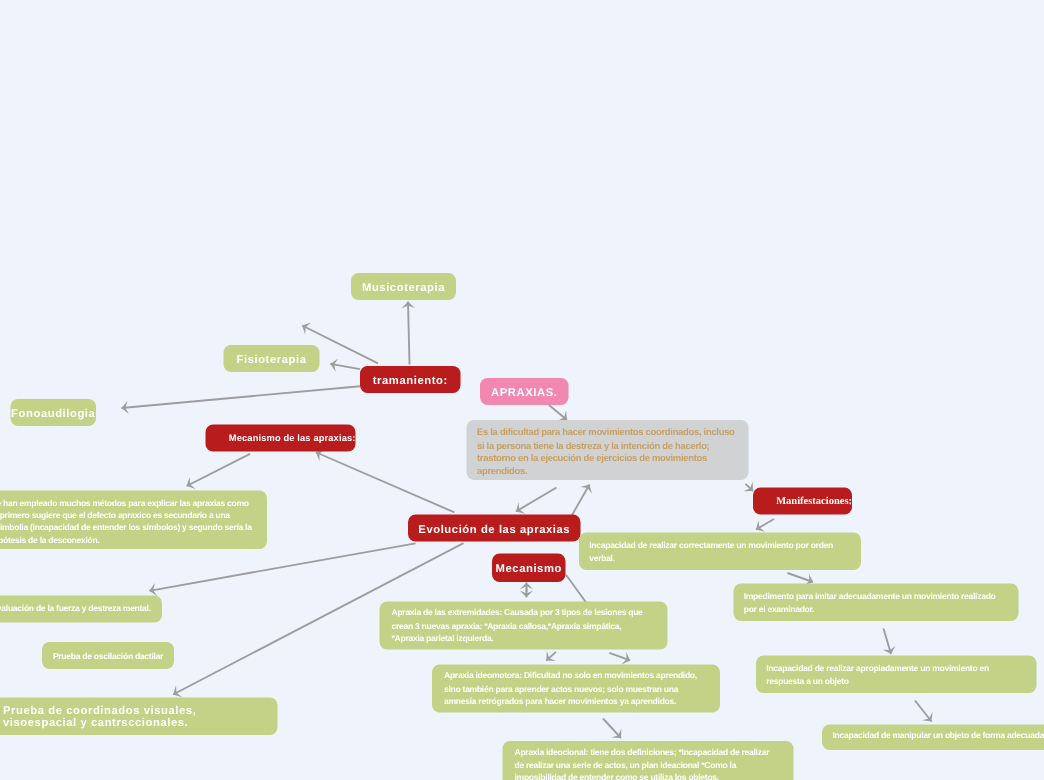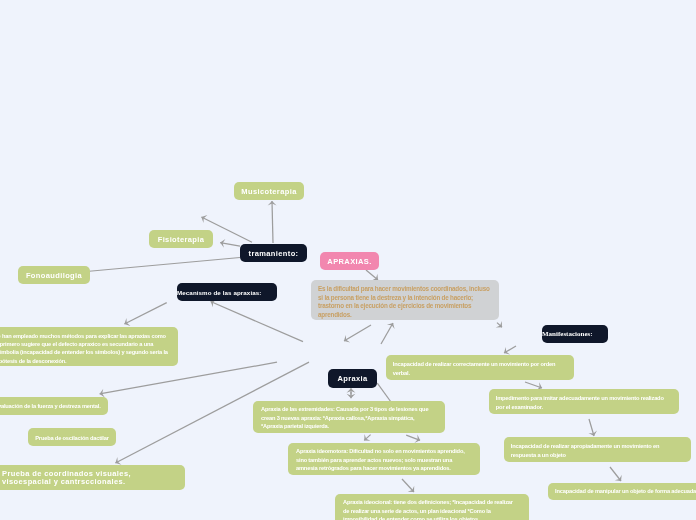--- a/index.html
+++ b/index.html
@@ -5,27 +5,27 @@
 <style>
   html,body{margin:0;padding:0;}
   body{width:696px;height:520px;overflow:hidden;
        font-family:"Liberation Sans",sans-serif;}
   #canvas{position:relative;width:696px;height:520px;background:#eff3fc;}
   svg#links{position:absolute;left:0;top:0;width:696px;height:520px;overflow:visible;}
   .node{position:absolute;box-sizing:border-box;border-radius:5px;
         display:flex;align-items:center;overflow:hidden;}
   .node .txt{display:block;width:100%;}
   
-  .teal{background:#0f172a;color:#ffffff;font-weight:bold;}
+  .teal{background:#b91c1c;color:#ffffff;font-weight:bold;}
   
   .green{background:#c3d286;color:#ffffff;font-weight:bold;}
   .pink{background:#f287af;color:#ffffff;font-weight:bold;}
   .grey{background:#d0d2d4;color:#c8a064;font-weight:bold;}
   .big{font-size:7.5px;letter-spacing:0.38px;text-align:center;}
-  .mid{font-size:6.2px;letter-spacing:0.1px;text-align:left;margin-left:40px;}
+  .mid{font-size:6.2px;letter-spacing:0.1px;text-align:right;}
   .small{font-size:5.7px;letter-spacing:-0.18px;line-height:8.4px;text-align:left;}
   .small .txt{width:174.5px;}
   .nowrap .txt{width:100%;white-space:nowrap;flex:1 1 auto;}
   .defn{font-size:6.3px;letter-spacing:-0.2px;line-height:8.5px;text-align:left;}
   .serif{font-family:"Liberation Serif",serif;font-size:7px;letter-spacing:0;}
 </style>
 </head>
 <body>
 
 <div id="canvas">
@@ -81,43 +81,46 @@
 
   <div class="node green big" style="left:149px;top:197px;width:64px;height:18px;margin-top:33px;">
     <span class="txt">Fisioterapia</span>
   </div>
 
 
   <div class="node teal big" style="left:240px;top:244px;width:67px;height:18px;">
     <span class="txt">tramaniento:</span>
   </div>
 
-  <div class="node green big" style="left:7px;top:266px;width:72px;height:18px;margin-left:11px;">
+  <div class="node green big" style="left:7px;top:266px;width:57px;height:18px;">
     <span class="txt">Fonoaudilogia</span>
   </div>
 
   <div class="node teal mid" style="left:137px;top:283px;width:100px;height:18px;">
     <span class="txt">Mecanismo de las apraxias:</span>
   </div>
 
   <div class="node pink big" style="left:320px;top:252px;width:59px;height:18px;text-align:center;">
     <span class="txt">APRAXIAS.</span>
   </div>
 
   <div class="node grey defn" style="left:311px;top:280px;width:188px;height:40px;padding:5.4px 7px 0;align-items:flex-start;">
     <span class="txt">Es la dificultad para hacer movimientos coordinados, incluso si la persona tiene la destreza y la intención de hacerlo; trastorno en la ejecución de ejercicios de movimientos aprendidos.</span>
   </div>
 
   <div class="node teal mid serif" style="left:502px;top:325px;width:66px;height:18px;">
     <span class="txt">Manifestaciones:</span>
   </div>
 
+  <div class="node teal big" style="left:272px;top:343px;width:115px;height:18px;">
+    <span class="txt">Evolución de las apraxias</span>
+  </div>
 
   <div class="node teal big" style="left:328px;top:369px;width:49px;height:19px;">
-    <span class="txt">Apraxia</span>
+    <span class="txt">Mecanismo</span>
   </div>
 
   <div class="node green small" style="left:-17px;top:327px;width:195px;height:39px;padding:4.6px 0 0 11px;align-items:flex-start;">
     <span class="txt">Se han empleado muchos métodos para explicar las apraxias como el primero sugiere que el defecto apraxico es secundario a una asimbolia (incapacidad de entender los símbolos) y segundo sería la hipótesis de la desconexión.</span>
   </div>
 
   <div class="node green small nowrap" style="left:-14px;top:397px;width:122px;height:18px;padding:0.6px 0 0 8.3px;">
     <span class="txt">Evaluación de la fuerza y destreza mental.</span>
   </div>
 

